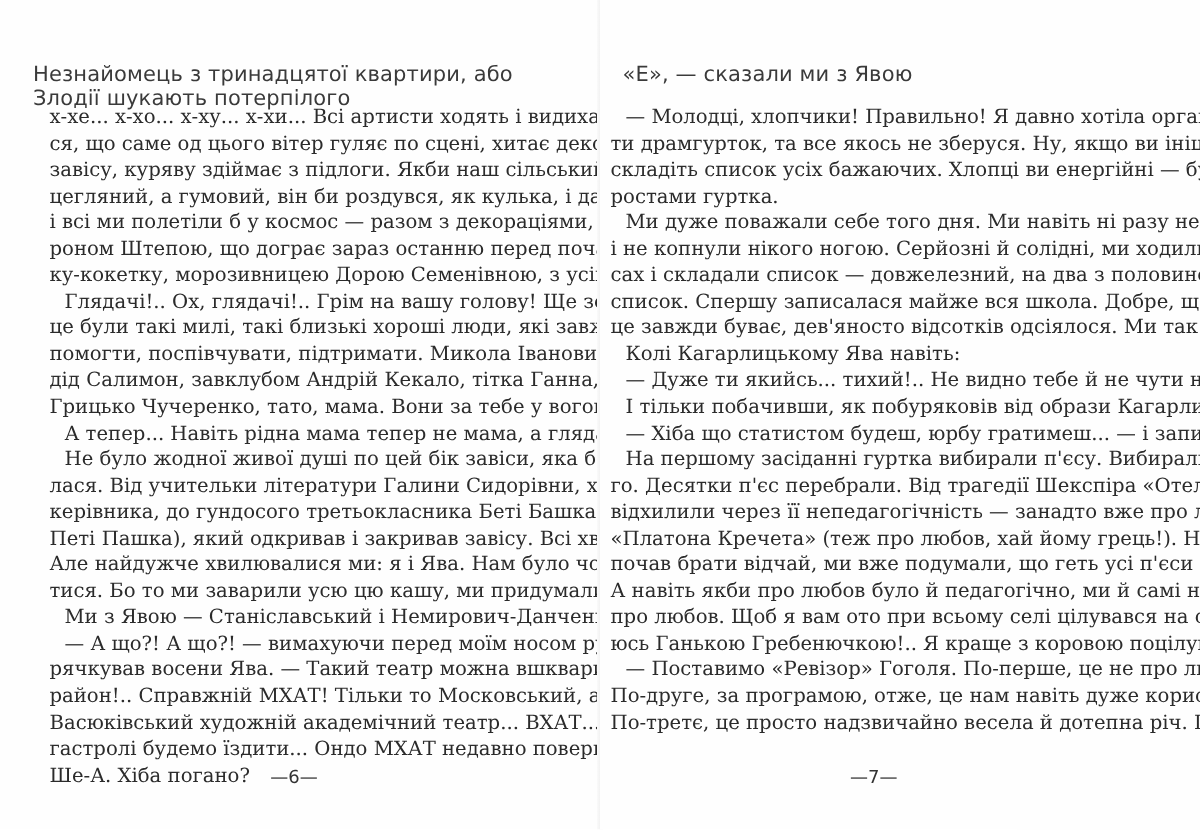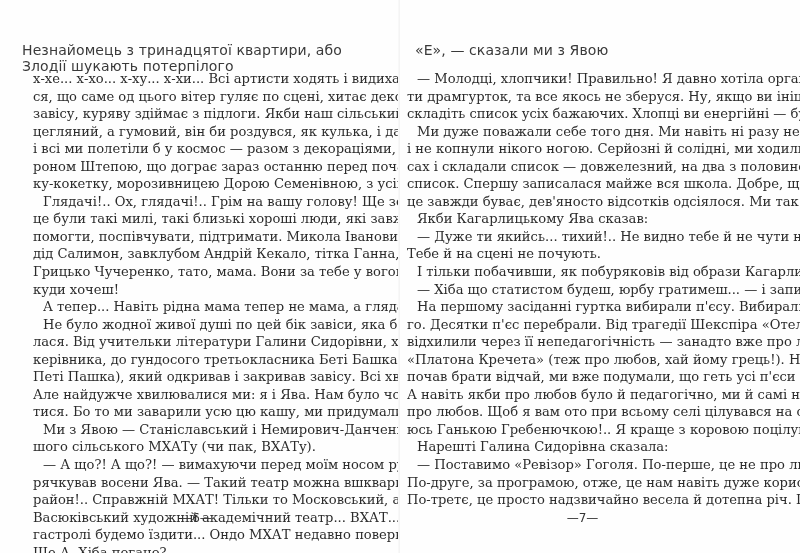--- a/index.html
+++ b/index.html
@@ -58,65 +58,62 @@
       <span class="line">завісу, куряву здіймає з підлоги. Якби наш сільський клуб був не</span>
       <span class="line">цегляний, а гумовий, він би роздувся, як кулька, і давно луснув би,</span>
       <span class="line">і всі ми полетіли б у космос — разом з декораціями, баяністом Ми-</span>
       <span class="line">роном Штепою, що дограє зараз останню перед початком поль-</span>
       <span class="line last">ку-кокетку, морозивницею Дорою Семенівною, з усіма глядачами.</span>
       <span class="line indent">Глядачі!.. Ох, глядачі!.. Грім на вашу голову! Ще зовсім недавно</span>
       <span class="line">це були такі милі, такі близькі хороші люди, які завжди могли до-</span>
       <span class="line">помогти, поспівчувати, підтримати. Микола Іванович, дід Варава,</span>
       <span class="line">дід Салимон, завклубом Андрій Кекало, тітка Ганна, баба Маруся,</span>
       <span class="line">Грицько Чучеренко, тато, мама. Вони за тебе у вогонь, у воду —</span>
-      <span class="line last">куди хочеш!</span>
       <span class="line indent last">А тепер... Навіть рідна мама тепер не мама, а глядач.</span>
       <span class="line indent">Не було жодної живої душі по цей бік завіси, яка б не хвилюва-</span>
       <span class="line">лася. Від учительки літератури Галини Сидорівни, художнього</span>
       <span class="line">керівника, до гундосого третьокласника Беті Башка (за метрикою</span>
       <span class="line">Петі Пашка), який одкривав і закривав завісу. Всі хвилювалися.</span>
       <span class="line">Але найдужче хвилювалися ми: я і Ява. Нам було чого хвилюва-</span>
       <span class="line last">тися. Бо то ми заварили усю цю кашу, ми придумали той театр.</span>
       <span class="line indent">Ми з Явою — Станіславський і Немирович-Данченко оцього на-</span>
-      <span class="line last">шого сільського МХАТу (чи пак, ВХАТу).</span>
       <span class="line indent">— А що?! А що?! — вимахуючи перед моїм носом руками, га-</span>
       <span class="line">рячкував восени Ява. — Такий театр можна вшкварити! На весь</span>
       <span class="line">район!.. Справжній МХАТ! Тільки то Московський, а наш буде —</span>
       <span class="line">Васюківський художній академічний театр... ВХАТ... А що?! На</span>
       <span class="line">гастролі будемо їздити... Ондо МХАТ недавно повернувся з Се-</span>
       <span class="line last">Ше-А. Хіба погано?</span>
     </div>
   <div class="folio">—6—</div>
 </div>
 
 <div class="gutter"></div>
 
 <div class="page right">
   <div class="running-head">«Е», — сказали ми з Явою</div>
   <div class="body-text" id="right-body">
       <span class="line indent">— Молодці, хлопчики! Правильно! Я давно хотіла організува-</span>
       <span class="line">ти драмгурток, та все якось не зберуся. Ну, якщо ви ініціатори, то</span>
       <span class="line">складіть список усіх бажаючих. Хлопці ви енергійні — будете ста-</span>
+      <span class="line last">ростами гуртка.</span>
       <span class="line indent">Ми дуже поважали себе того дня. Ми навіть ні разу не гигикнули</span>
       <span class="line">і не копнули нікого ногою. Серйозні й солідні, ми ходили по кла-</span>
       <span class="line">сах і складали список — довжелезний, на два з половиною метри</span>
       <span class="line">список. Спершу записалася майже вся школа. Добре, що потім, як</span>
       <span class="line">це завжди буває, дев'яносто відсотків одсіялося. Ми так захопили-</span>
-      <span class="line indent last">Якби Кагарлицькому Ява сказав:</span>
+      <span class="line indent last">Колі Кагарлицькому Ява навіть:</span>
       <span class="line indent">— Дуже ти якийсь... тихий!.. Не видно тебе й не чути ніколи.</span>
-      <span class="line last">Тебе й на сцені не почують.</span>
       <span class="line indent">І тільки побачивши, як побуряковів від образи Кагарлицький,</span>
       <span class="line indent last">— Хіба що статистом будеш, юрбу гратимеш... — і записав.</span>
       <span class="line indent">На першому засіданні гуртка вибирали п'єсу. Вибирали дов-</span>
       <span class="line">го. Десятки п'єс перебрали. Від трагедії Шекспіра «Отелло» (яку</span>
       <span class="line">відхилили через її непедагогічність — занадто вже про любов) до</span>
       <span class="line">«Платона Кречета» (теж про любов, хай йому грець!). Нас навіть</span>
       <span class="line">почав брати відчай, ми вже подумали, що геть усі п'єси про любов.</span>
       <span class="line">А навіть якби про любов було й педагогічно, ми й самі не хотіли</span>
       <span class="line">про любов. Щоб я вам ото при всьому селі цілувався на сцені з яко-</span>
       <span class="line last">юсь Ганькою Гребенючкою!.. Я краще з коровою поцілуюся!..</span>
-      <span class="line indent last">Нарешті Галина Сидорівна сказала:</span>
       <span class="line indent">— Поставимо «Ревізор» Гоголя. По-перше, це не про любов.</span>
       <span class="line">По-друге, за програмою, отже, це нам навіть дуже корисно.</span>
       <span class="line">По-третє, це просто надзвичайно весела й дотепна річ. І ролей ба-</span>
     </div>
   <div class="folio">—7—</div>
 </div>
 
 </body></html>

